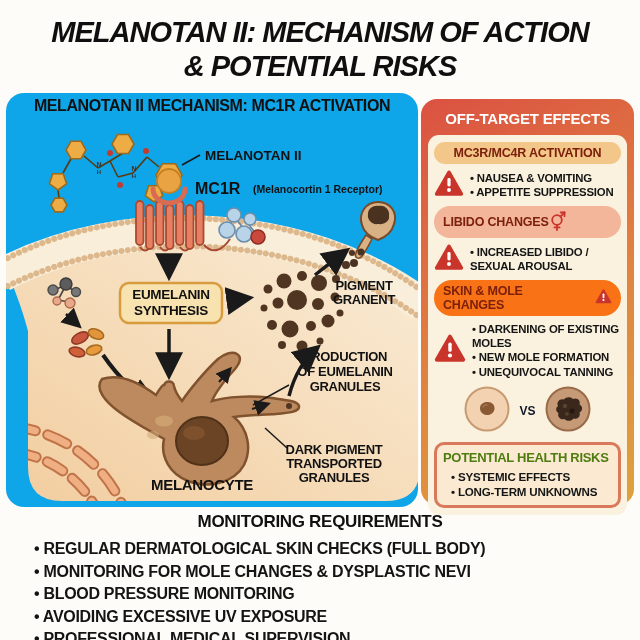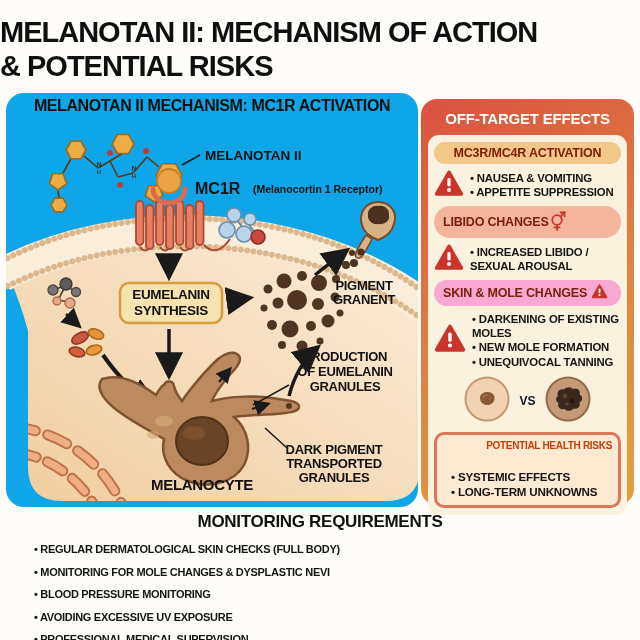--- a/index.html
+++ b/index.html
@@ -1,61 +1,61 @@
 <!DOCTYPE html>
 <html><head>
 <meta charset="utf-8">
 <style>
   html,body{margin:0;padding:0;}
   body{font-family:"Liberation Sans",sans-serif;background:#ffffff;}
   .page{position:relative;width:640px;height:640px;background:#FDFCF8;overflow:hidden;}
 
   
-  .main-title{position:absolute;top:16px;left:0;width:640px;text-align:left;
-    font-weight:800;font-size:29px;line-height:1.16;color:#0f0f0f;letter-spacing:-1px;}
+  .main-title{position:absolute;top:16px;left:0;width:640px;text-align:center;
+    font-weight:800;font-size:29px;line-height:1.16;color:#0f0f0f;letter-spacing:-1px;font-style:italic;}
 
   
   .diagram-card{position:absolute;left:6px;top:93px;width:412px;height:414px;
     background:#0ea5e9;border-radius:18px;}
   .diagram-card svg{display:block;}
   .svg-label{font-family:"Liberation Sans",sans-serif;font-weight:bold;fill:#111;}
 
   
   .risks-panel{position:absolute;left:421px;top:99px;width:213px;height:406px;
     box-sizing:border-box;border-radius:16px;padding:5px 7px 7px 7px;
     background:linear-gradient(150deg,#DB5142 0%,#E08440 55%,#DEA23E 100%);
     display:flex;flex-direction:column;}
   .risks-header{flex:none;color:#ffffff;text-align:center;font-weight:800;
     font-size:15px;line-height:1.32;padding:5px 0 6px;letter-spacing:-0.2px;}
   .risks-body{flex:1;background:#FAF2DF;border-radius:11px;padding:7px 6px 7px;
     display:flex;flex-direction:column;gap:2px;box-sizing:border-box;}
   .pill{border-radius:999px;font-weight:800;color:#7C200C;font-size:12.5px;
     padding:4px 9px;letter-spacing:-0.2px;display:flex;align-items:center;}
   .pill-1{background:#F3C689;justify-content:center;}
   .pill-2{background:#F3B69B;}
-  .pill-3{background:#f9a8d4;justify-content:flex-start;gap:4px;}
+  .pill-3{background:#f97316;justify-content:flex-start;gap:14px;}
   .risk-row{display:flex;align-items:center;gap:6px;margin:4px 0 3px;}
   .warn{flex:none;}
   ul.risk-bullets{list-style:none;margin:0;padding:0;}
   ul.risk-bullets li{font-weight:800;font-size:11.4px;line-height:1.25;color:#141414;letter-spacing:-0.2px;}
   ul.risk-bullets li::before{content:"• ";}
   .mole-row{display:flex;align-items:center;justify-content:center;gap:9px;margin:2px 0 4px;}
   .vs-label{font-weight:800;font-size:12px;color:#0f172a;}
   .health-box{margin-top:auto;border:3px solid #D9785A;background:#FBE9D1;
     border-radius:10px;padding:5px 6px 6px;}
-  .health-title{font-weight:800;font-size:10px;color:#c2410c;text-align:right;letter-spacing:-0.3px;}
-  ul.health-bullets{list-style:none;margin:18px 0 0;padding:0 0 0 8px;}
+  .health-title{font-weight:800;font-size:13px;color:#4d7c0f;text-align:left;letter-spacing:-0.3px;}
+  ul.health-bullets{list-style:none;margin:4px 0 0;padding:0 0 0 8px;}
   ul.health-bullets li{font-weight:800;font-size:11.6px;line-height:1.3;color:#151515;letter-spacing:-0.2px;}
   ul.health-bullets li::before{content:"• ";}
 
   
   .monitoring{position:absolute;left:0;top:512px;width:640px;}
   .monitoring-heading{text-align:center;font-weight:800;font-size:17px;color:#101010;letter-spacing:-0.3px;}
   ul.monitoring-list{list-style:none;margin:6px 0 0;padding:0 0 0 34px;}
-  ul.monitoring-list li{font-weight:800;font-size:11px;line-height:22.5px;color:#141414;letter-spacing:-0.3px;}
+  ul.monitoring-list li{font-weight:800;font-size:16px;line-height:22.5px;color:#141414;letter-spacing:-0.3px;}
   ul.monitoring-list li::before{content:"• ";}
 </style>
 </head>
 <body>
 
 <div class="page">
 
   <div class="main-title">
     <div>MELANOTAN II: MECHANISM OF ACTION</div>
     <div>&amp; POTENTIAL RISKS</div>

